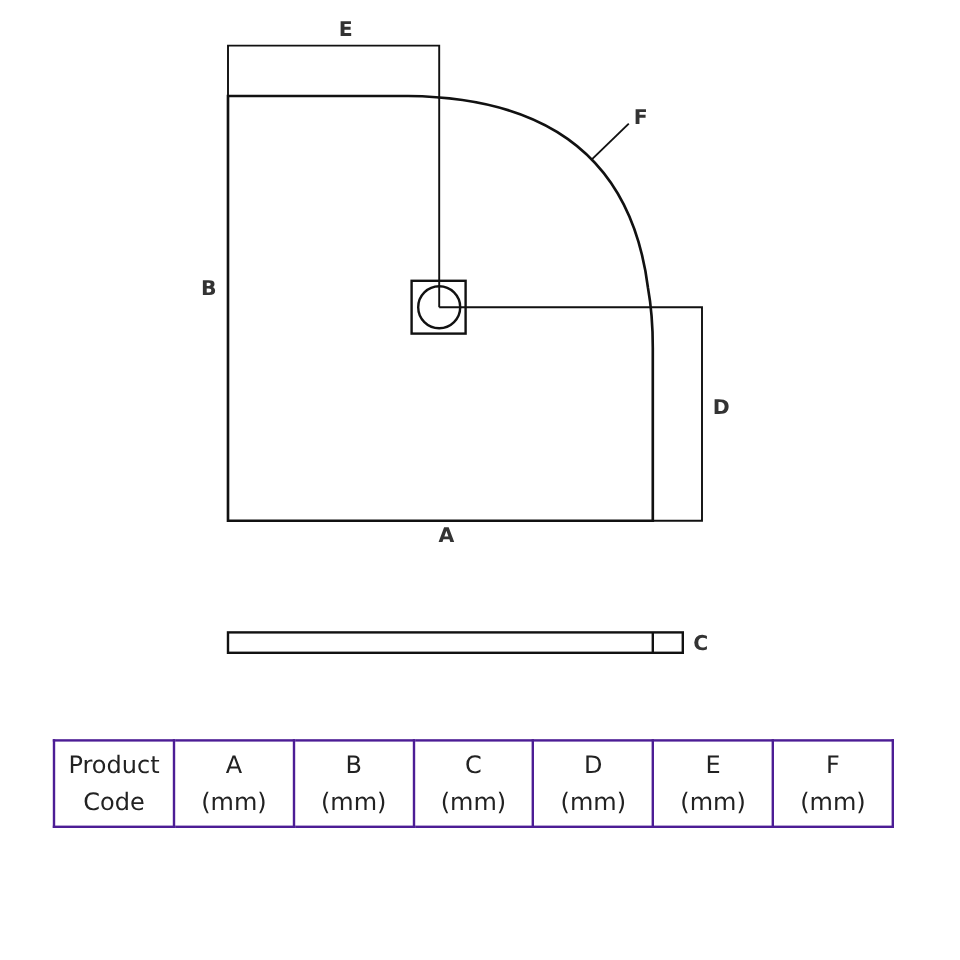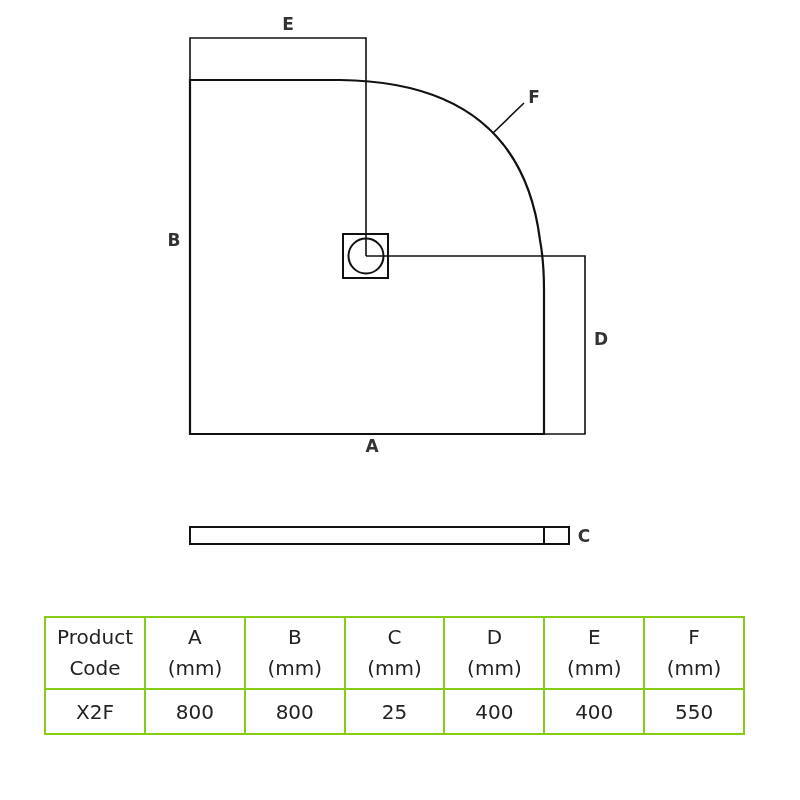--- a/index.html
+++ b/index.html
@@ -1,20 +1,20 @@
 <!DOCTYPE html>
 <html><head>
   <meta charset="utf-8">
   <style>
     html, body { margin:0; padding:0; background:#ffffff; }
     body { width:800px; height:800px; position:relative; overflow:hidden; font-family:"Liberation Sans", sans-serif; }
     svg.drawing { position:absolute; left:0; top:0; }
     .lbl { font-family:"DejaVu Sans", sans-serif; font-weight:bold; font-size:17px; fill:#333333; }
     table.spec { position:absolute; left:44px; top:616px; width:701px; border-collapse:collapse; font-family:"DejaVu Sans", sans-serif; color:#222; }
-    table.spec td { border:2px solid #84cc16; text-align:center; font-size:20px; padding:0; }
+    table.spec td { border:2px solid #4c1d95; text-align:center; font-size:20px; padding:0; }
     table.spec tr.hdr td { height:70px; line-height:31px; }
     table.spec tr.row td { height:43px; }
     .c0 { width:98px; }
   </style>
 </head>
 <body>
 
 <svg class="drawing" width="800" height="610" viewBox="0 0 800 610">
 
   <path d="M190,434 L190,80 L340,80 Q520,82 540,240 Q544,262 544,290 L544,434 Z" fill="none" stroke="#111" stroke-width="2.2"></path>
@@ -43,23 +43,14 @@
   <tbody>
       <tr class="hdr">
     <td class="c0"><span>Product</span><br><span>Code</span></td>
     <td><span>A</span><br><span>(mm)</span></td>
     <td><span>B</span><br><span>(mm)</span></td>
     <td><span>C</span><br><span>(mm)</span></td>
     <td><span>D</span><br><span>(mm)</span></td>
     <td><span>E</span><br><span>(mm)</span></td>
     <td><span>F</span><br><span>(mm)</span></td>
   </tr>
-  <tr class="row">
-    <td>X2F</td>
-    <td>800</td>
-    <td>800</td>
-    <td>25</td>
-    <td>400</td>
-    <td>400</td>
-    <td>550</td>
-  </tr>
 </tbody>
   </table>
 
 </body></html>

